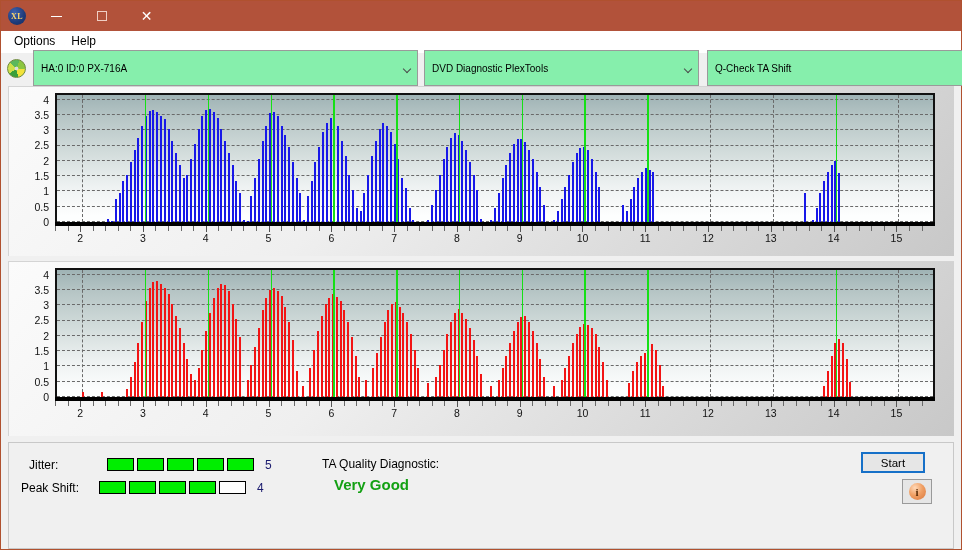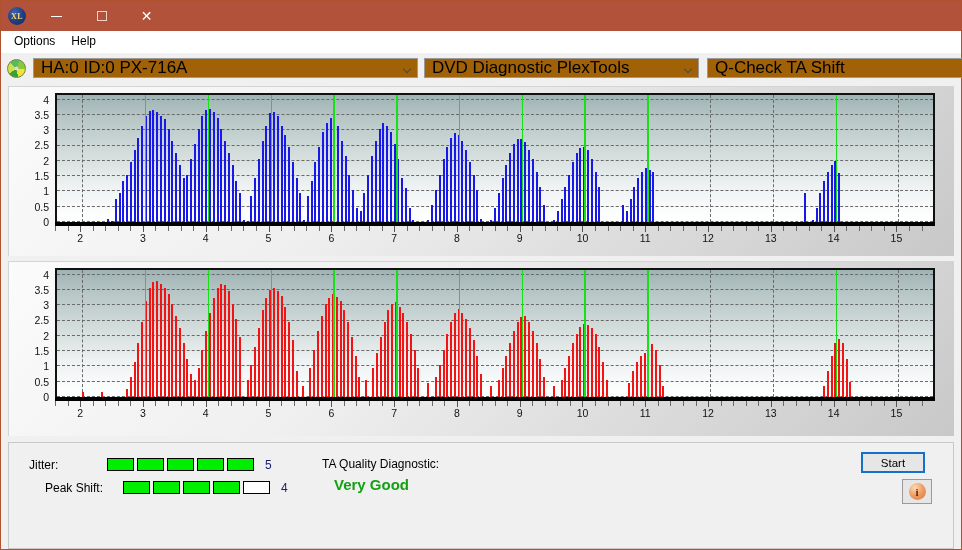--- a/index.html
+++ b/index.html
@@ -91,27 +91,27 @@
     flex: 0 0 auto;
     margin-right: 4px;
     border-radius: 50%;
     background:
       radial-gradient(circle at 50% 50%, #dcdcdc 0 16%, rgba(0,0,0,0) 17%),
       conic-gradient(from 20deg, #8cc63f 0deg 70deg, #f2e23a 70deg 150deg, #3aa03a 150deg 215deg, #cfe04a 215deg 290deg, #5cb85c 290deg 360deg);
       border: 1px solid #6e8a3a;
     box-sizing: border-box;
   }
   .combo {
-    height: 20px;
-    background: #a16207;
+    height: 36px;
+    background: #86efac;
     border: 1px solid #9a9a9a;
     box-sizing: border-box;
     display: flex;
     align-items: center;
-    font-size: 17px;
+    font-size: 10px;
     color: #000;
     position: relative;
     padding-left: 7px;
     padding-right: 20px;
     white-space: nowrap;
     overflow: hidden;
   }
   .combo .arrow {
     position: absolute;
     right: 6px; top: 50%;
@@ -926,21 +926,21 @@
       <div class="metric-label">Jitter:</div>
       <div class="seg-track" id="jitter-track">
           <div class="seg on"></div>
           <div class="seg on"></div>
           <div class="seg on"></div>
           <div class="seg on"></div>
           <div class="seg on"></div>
         </div>
       <div class="metric-value">5</div>
     </div>
-    <div class="metric-row" style="left:36px; top:37px;">
+    <div class="metric-row" style="left:12px; top:37px;">
       <div class="metric-label">Peak Shift:</div>
       <div class="seg-track" id="peak-track">
           <div class="seg on"></div>
           <div class="seg on"></div>
           <div class="seg on"></div>
           <div class="seg on"></div>
           <div class="seg"></div>
         </div>
       <div class="metric-value">4</div>
     </div>

